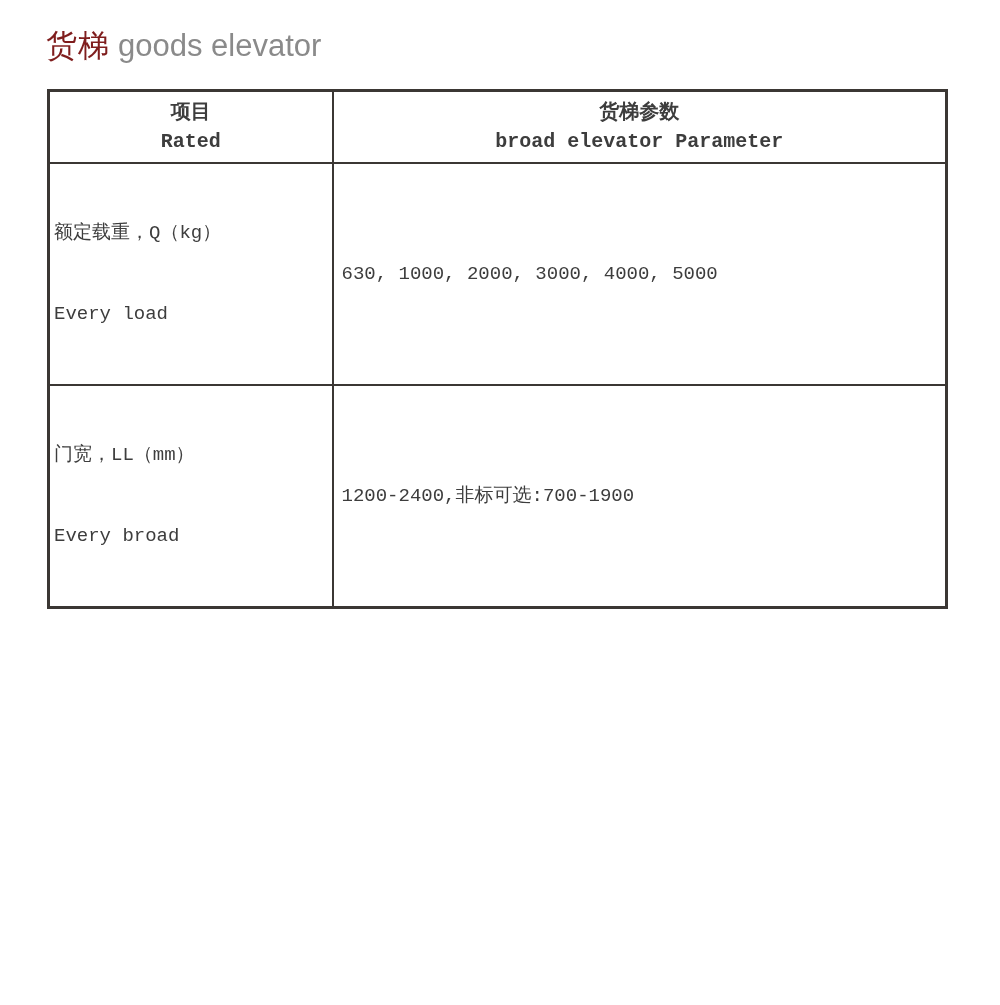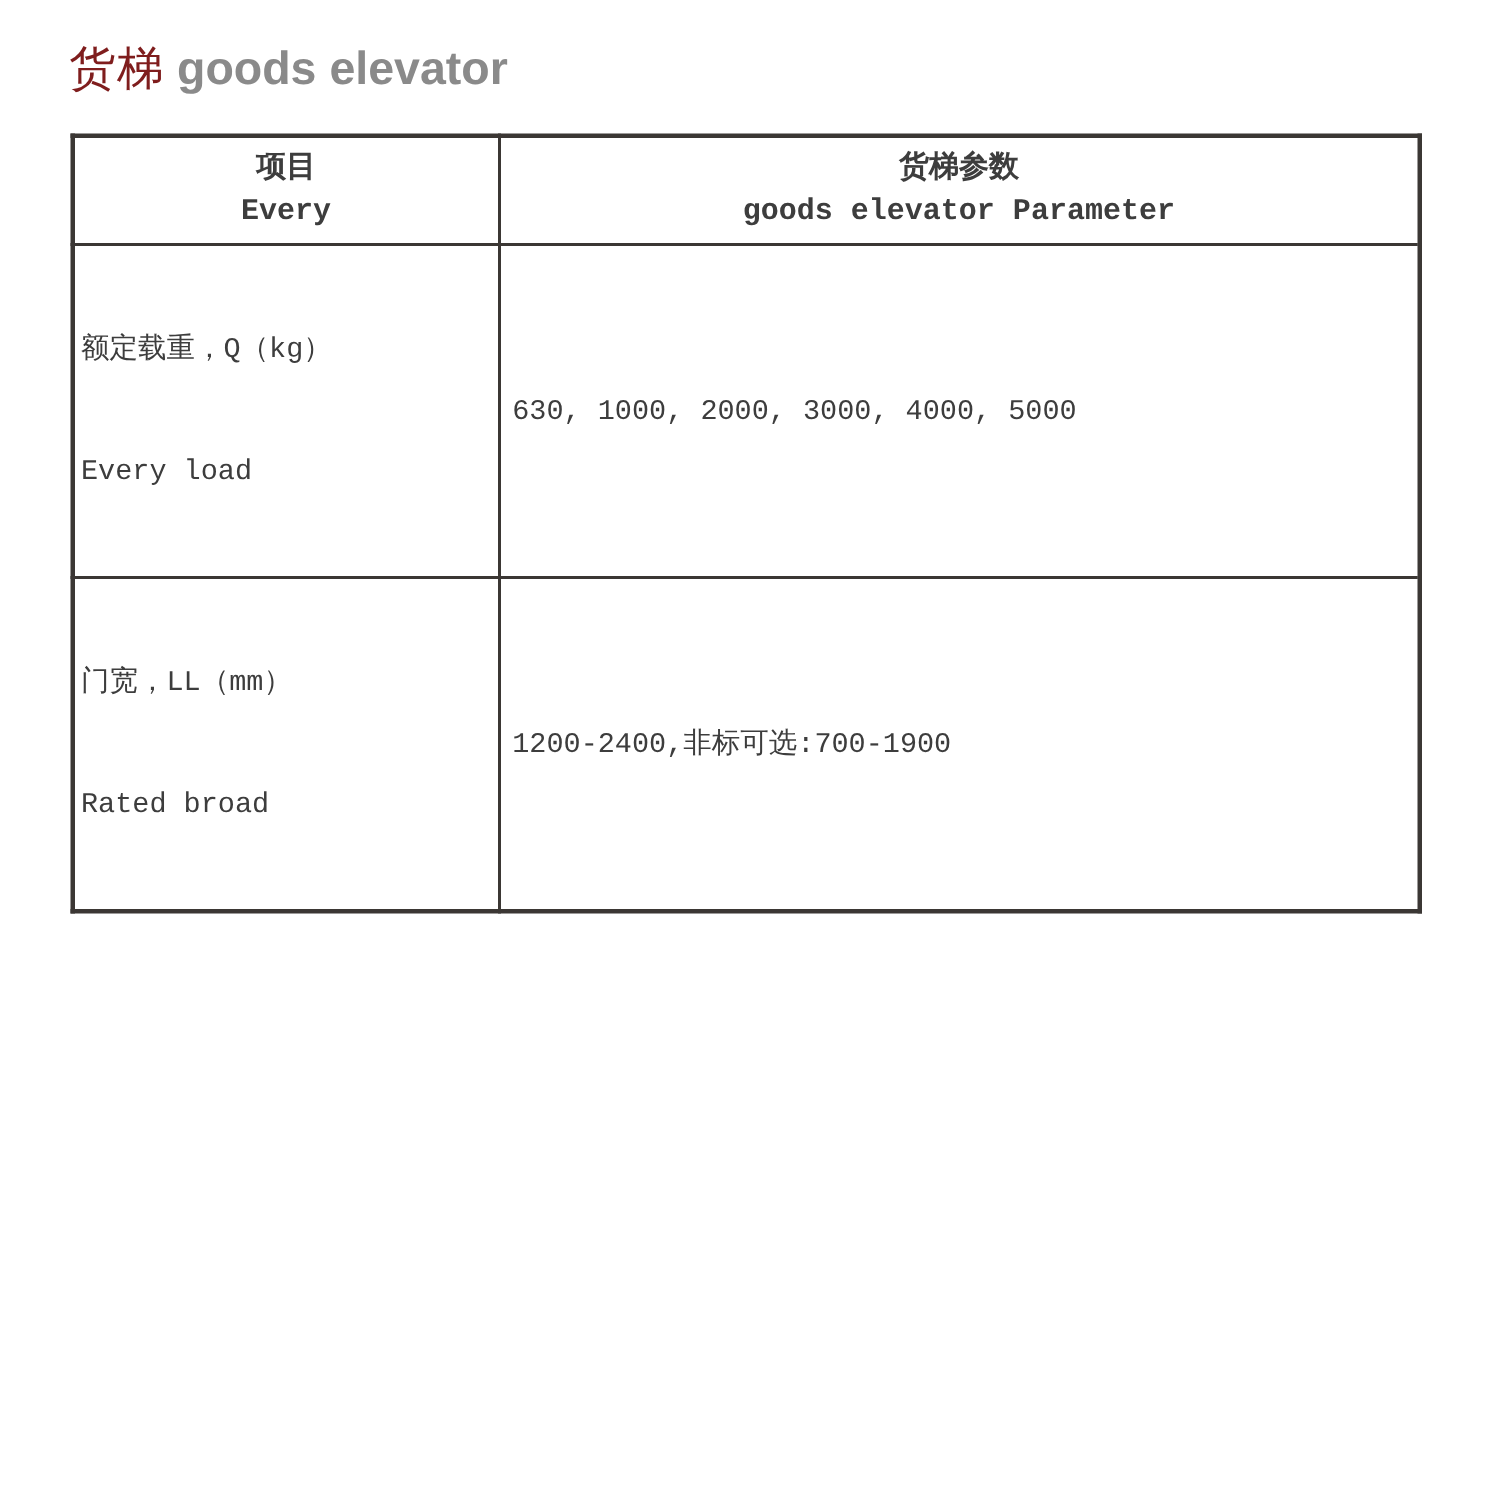--- a/index.html
+++ b/index.html
@@ -25,21 +25,21 @@
     line-height: 40px;
     white-space: nowrap;
   }
   .title .zh {
     color: #7f1d1d;
     font-weight: 500;
     letter-spacing: 1px;
   }
   .title .en {
     color: #8a8a8a;
-    font-weight: 700;
+    font-weight: 400;
     margin-left: 8px;
     margin-top: 25px;
   }
   table.spec {
     position: absolute;
     left: 47px;
     top: 89px;
     width: 898px;
     border-collapse: collapse;
     table-layout: fixed;
@@ -92,44 +92,44 @@
   <table class="spec">
     <colgroup>
         <col class="c1">
         <col class="c2">
       </colgroup>
 
     <tbody>
         <tr>
       <th class="hdr">
         <div class="line">项目</div>
-        <div class="line">Every</div>
+        <div class="line">Rated</div>
       </th>
       <th class="hdr">
         <div class="line">货梯参数</div>
-        <div class="line">goods elevator Parameter</div>
+        <div class="line">broad elevator Parameter</div>
       </th>
     </tr>
 
     <tr>
       <td class="label">
         <div class="line">额定载重，Q（kg）</div>
         <div class="line">Every load</div>
       </td>
       <td class="value">
         <div class="line">630, 1000, 2000, 3000, 4000, 5000</div>
       </td>
     </tr>
 
 
 
     <tr>
       <td class="label">
         <div class="line">门宽，LL（mm）</div>
-        <div class="line">Rated broad</div>
+        <div class="line">Every broad</div>
       </td>
       <td class="value">
         <div class="line">1200-2400,非标可选:700-1900</div>
       </td>
     </tr>
 
   </tbody>
     </table>
 </div>
 

